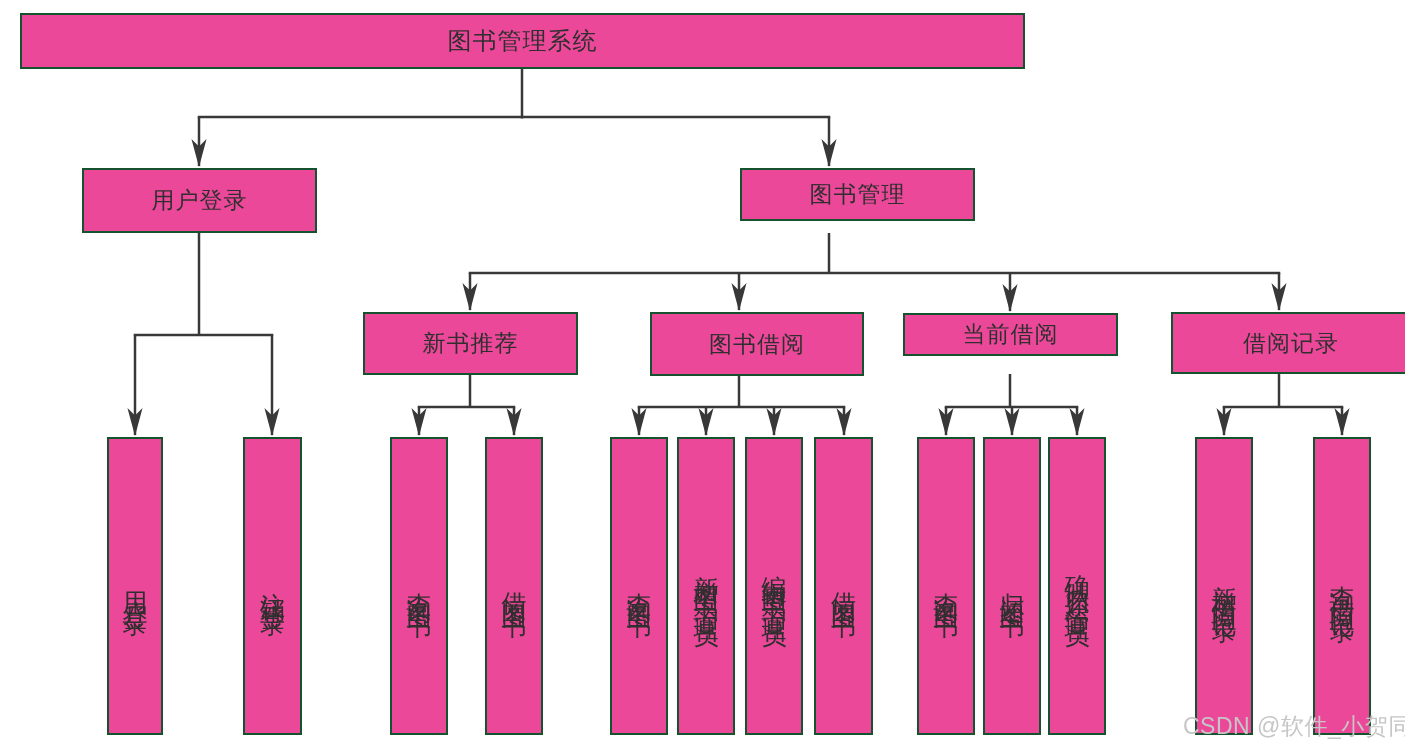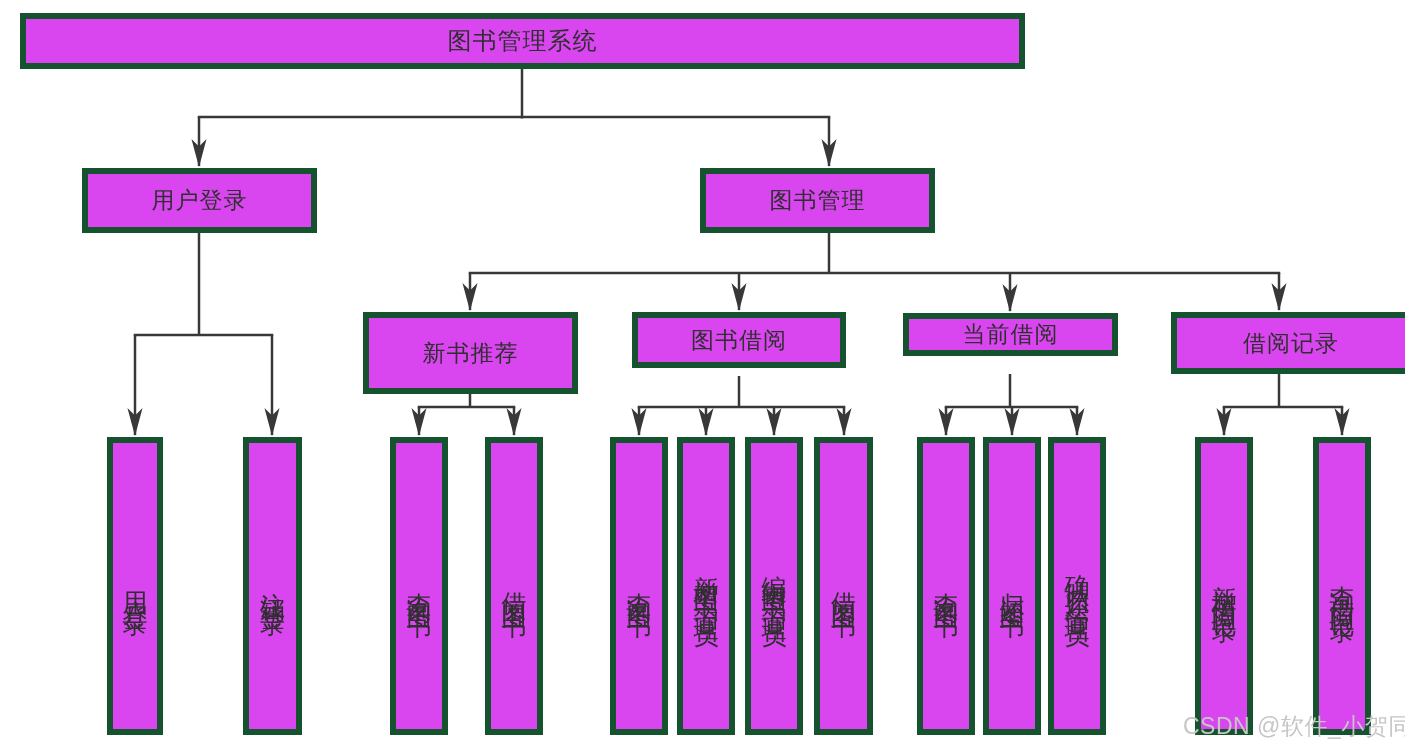--- a/index.html
+++ b/index.html
@@ -13,22 +13,22 @@
   }
   .wires {
     position: absolute;
     left: 0; top: 0;
     width: 1405px; height: 747px;
     z-index: 1;
   }
   .box {
     position: absolute;
     box-sizing: border-box;
-    border: 6px solid #14532d;
-    background: #d946ef;
+    border: 2px solid #14532d;
+    background: #ec4899;
     display: flex;
     align-items: center;
     justify-content: center;
     z-index: 2;
     color: #2f2f2f;
   }
   .box.h { font-size: 23px; letter-spacing: 1px; }
   .box.h.root { font-size: 24px; }
   .box.v span {
     writing-mode: vertical-rl;
@@ -101,24 +101,24 @@
       <line x1="1012" y1="407" x2="1012" y2="435" marker-end="url(#ah)"></line>
       <line x1="1077" y1="407" x2="1077" y2="435" marker-end="url(#ah)"></line>
       <line x1="1224" y1="407" x2="1224" y2="435" marker-end="url(#ah)"></line>
       <line x1="1342" y1="407" x2="1342" y2="435" marker-end="url(#ah)"></line>
     </g>
   </svg>
 
   <div class="box h root" style="left:20px;top:13px;width:1005px;height:56px">图书管理系统</div>
 
   <div class="box h" style="left:82px;top:168px;width:235px;height:65px">用户登录</div>
-  <div class="box h" style="left:700px;top:168px;width:235px;height:65px">图书管理</div>
+  <div class="box h" style="left:740px;top:168px;width:235px;height:53px">图书管理</div>
 
-  <div class="box h" style="left:363px;top:312px;width:215px;height:82px">新书推荐</div>
-  <div class="box h" style="left:632px;top:312px;width:214px;height:56px">图书借阅</div>
+  <div class="box h" style="left:363px;top:312px;width:215px;height:63px">新书推荐</div>
+  <div class="box h" style="left:650px;top:312px;width:214px;height:64px">图书借阅</div>
   <div class="box h" style="left:903px;top:313px;width:215px;height:43px">当前借阅</div>
   <div class="box h" style="left:1171px;top:312px;width:240px;height:62px">借阅记录</div>
 
   <div class="box v" style="left:107px;top:437px;width:56px;height:298px">
     <span>用户登录</span>
   </div>
   <div class="box v" style="left:243px;top:437px;width:59px;height:298px">
     <span>注销登录</span>
   </div>
 

